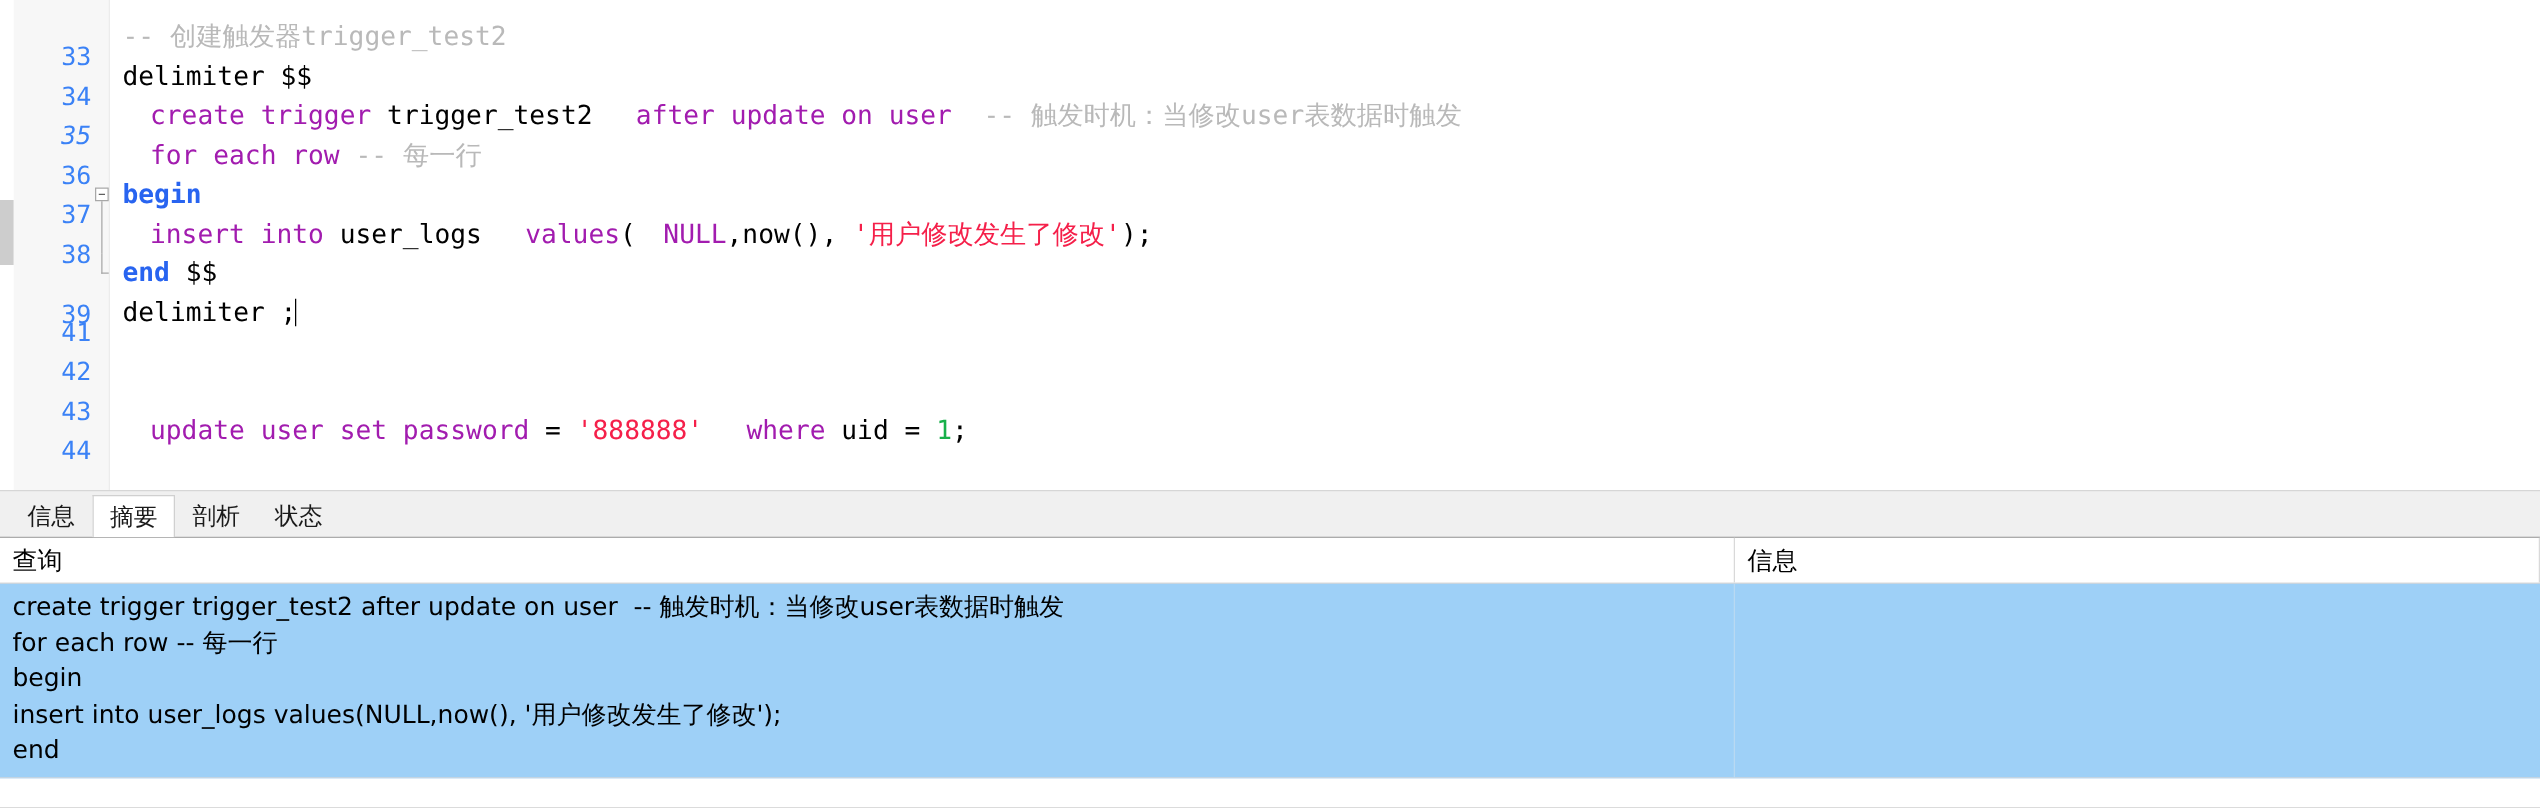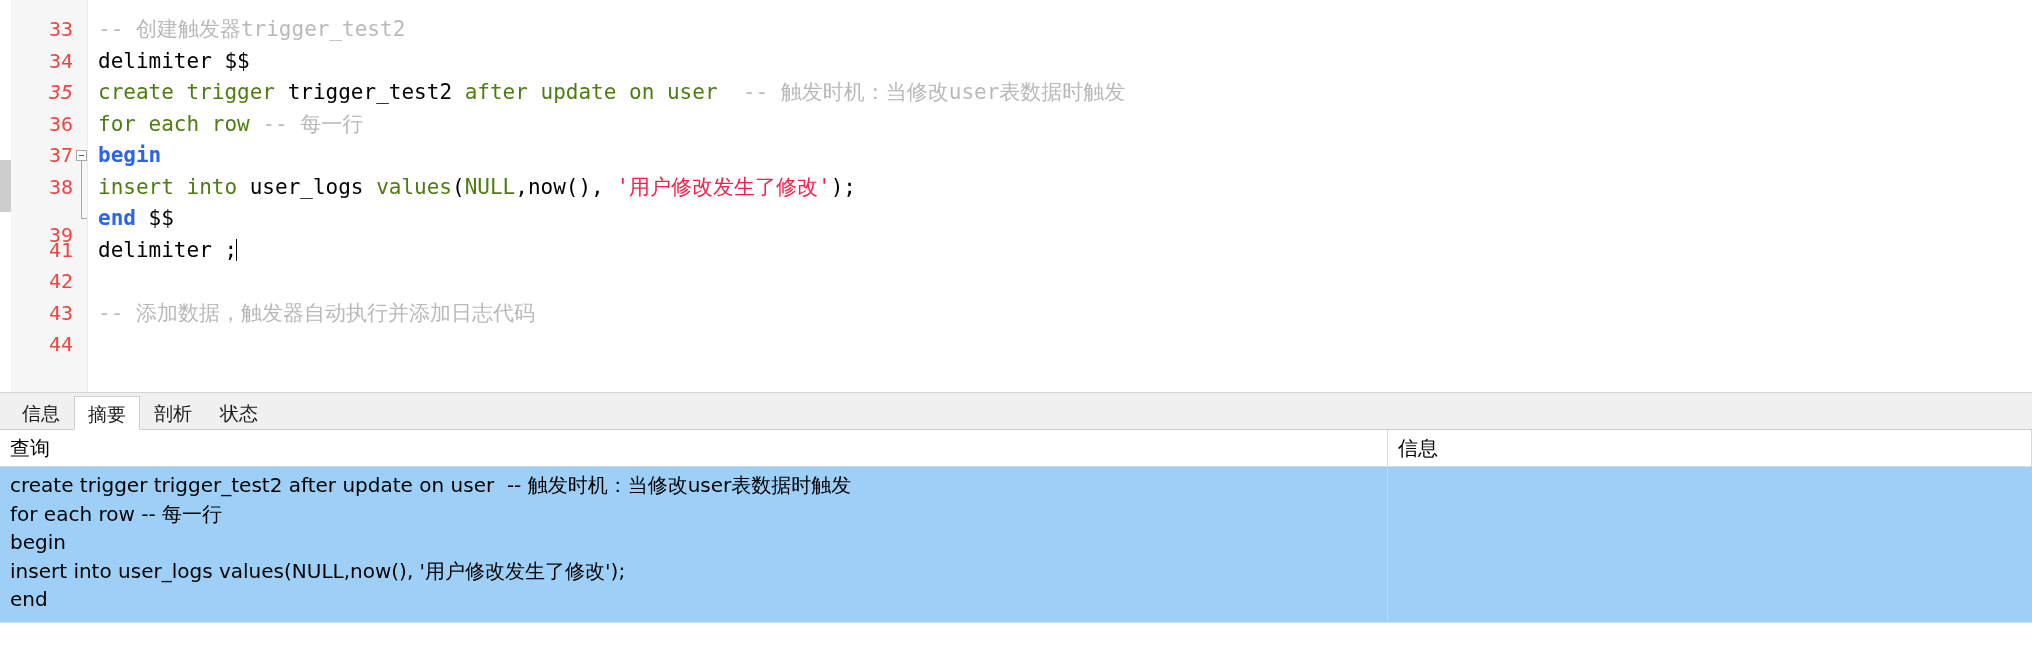--- a/index.html
+++ b/index.html
@@ -75,26 +75,27 @@
 
   .ln {
     position: absolute;
     left: 11px;
     width: 62px;
     text-align: right;
     height: 31.5px;
     line-height: 31.5px;
     font-family: "DejaVu Sans Mono", "Liberation Mono", monospace;
     font-size: 20px;
-    color: #ef4444;
+    color: #3b82f6;
+    margin-top: 16px;
   }
 
   .code-text { padding-left: 10px; }
 
-  .kw   { color: #4d7c0f; }
+  .kw   { color: #a21caf; margin-left: 22px; }
   .kw-b { color: #2864f0; font-weight: bold; }
   .cmt  { color: #b9b9b9; }
   .str  { color: #f5204a; }
   .num  { color: #18b04a; }
   .plain{ color: #000000; }
 
   
   .fold-box {
     position: absolute;
     left: 76px;
@@ -239,22 +240,22 @@
         <div class="code-line" style="height: 14px; line-height: 0px; overflow: hidden;"><span class="code-text"></span></div>
         <div class="code-line"><span class="code-text"><span class="cmt">-- 创建触发器trigger_test2</span></span><div class="ln" style="position: absolute; left: -77px; top: 0px;">33</div></div>
         <div class="code-line"><span class="code-text"><span class="plain">delimiter $$</span></span><div class="ln" style="position: absolute; left: -77px; top: 0px;">34</div></div>
         <div class="code-line"><span class="code-text"><span class="kw">create trigger</span><span class="plain"> trigger_test2 </span><span class="kw">after update on user</span><span class="plain">  </span><span class="cmt">-- 触发时机：当修改user表数据时触发</span></span><div class="ln" style="position: absolute; left: -77px; top: 0px; font-style: italic;">35</div></div>
         <div class="code-line"><span class="code-text"><span class="kw">for each row</span><span class="plain"> </span><span class="cmt">-- 每一行</span></span><div class="ln" style="position: absolute; left: -77px; top: 0px;">36</div></div>
         <div class="code-line"><span class="code-text"><span class="kw-b">begin</span></span><div class="ln" style="position: absolute; left: -77px; top: 0px;">37</div><div class="fold-box" style="left: -12px;"></div><div class="fold-line" style="left: -7px; top: 21px; height: 11px;"></div></div>
         <div class="code-line"><span class="code-text"><span class="kw">insert into</span><span class="plain"> user_logs </span><span class="kw">values</span><span class="plain">(</span><span class="kw">NULL</span><span class="plain">,now(), </span><span class="str">'用户修改发生了修改'</span><span class="plain">);</span></span><div class="ln" style="position: absolute; left: -77px; top: 0px;">38</div><div class="fold-line" style="left: -7px;"></div></div>
         <div class="code-line"><span class="code-text"><span class="kw-b">end</span><span class="plain"> $$</span></span><div class="ln" style="position: absolute; left: -77px; top: 17px;">39</div><div class="fold-end" style="left: -7px;"></div></div>
         <div class="code-line"><span class="code-text"><span class="plain">delimiter ;</span><span class="caret"></span></span><div class="ln" style="position: absolute; left: -77px; top: 0px;">41</div></div>
         <div class="code-line"><span class="code-text"></span><div class="ln" style="position: absolute; left: -77px; top: 0px;">42</div></div>
-        <div class="code-line"><span class="code-text"><span class="cmt">-- 添加数据，触发器自动执行并添加日志代码</span></span><div class="ln" style="position: absolute; left: -77px; top: 0px;">43</div></div>
-        <div class="code-line"><div class="ln" style="position: absolute; left: -77px; top: 0px;">44</div></div>
+        <div class="code-line"><div class="ln" style="position: absolute; left: -77px; top: 0px;">43</div></div>
+        <div class="code-line"><span class="code-text"><span class="kw">update user set password</span><span class="plain"> = </span><span class="str">'888888'</span><span class="plain"> </span><span class="kw">where</span><span class="plain"> uid = </span><span class="num">1</span><span class="plain">;</span></span><div class="ln" style="position: absolute; left: -77px; top: 0px;">44</div></div>
       </div>
   </div>
 
   <div class="tabstrip" id="tabstrip">
       <div class="tab">信息</div>
       <div class="tab active">摘要</div>
       <div class="tab">剖析</div>
       <div class="tab">状态</div>
     </div>
 

